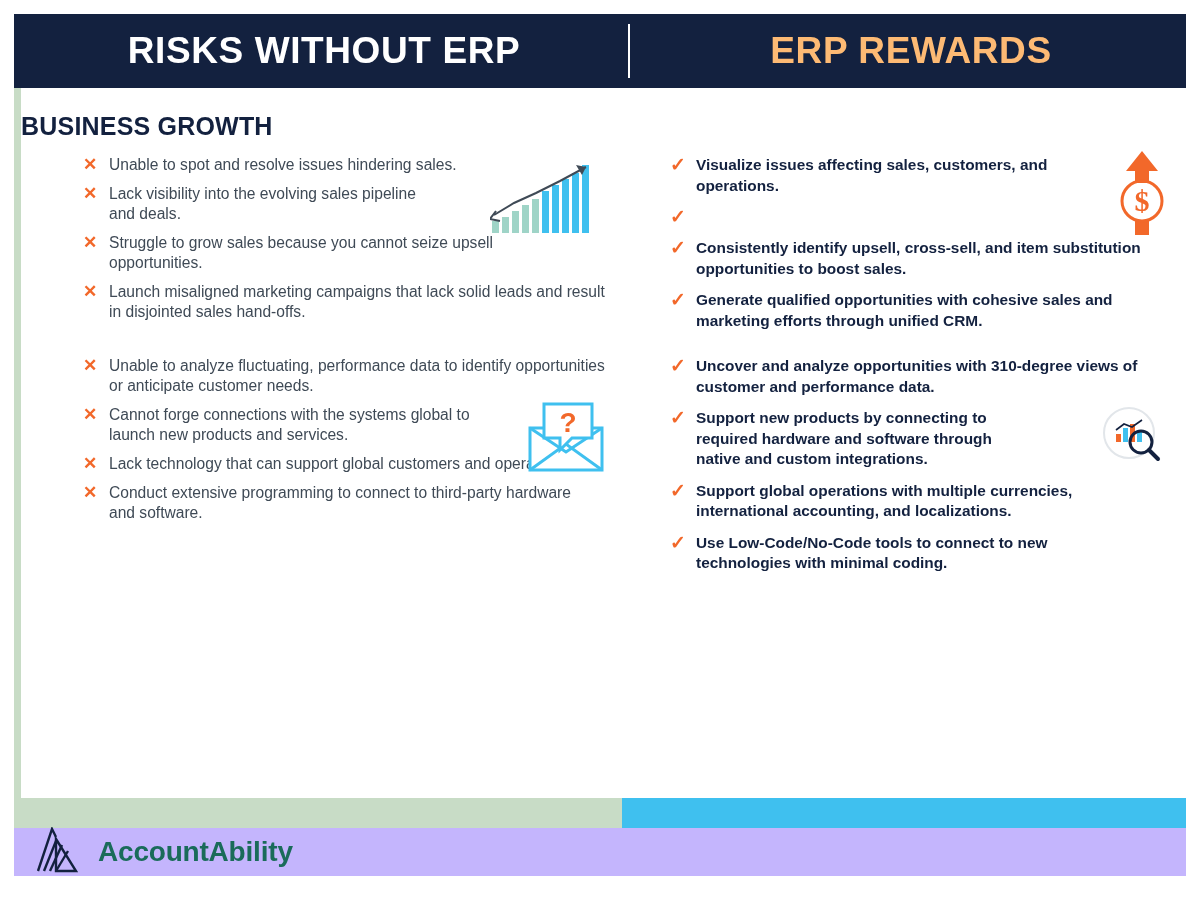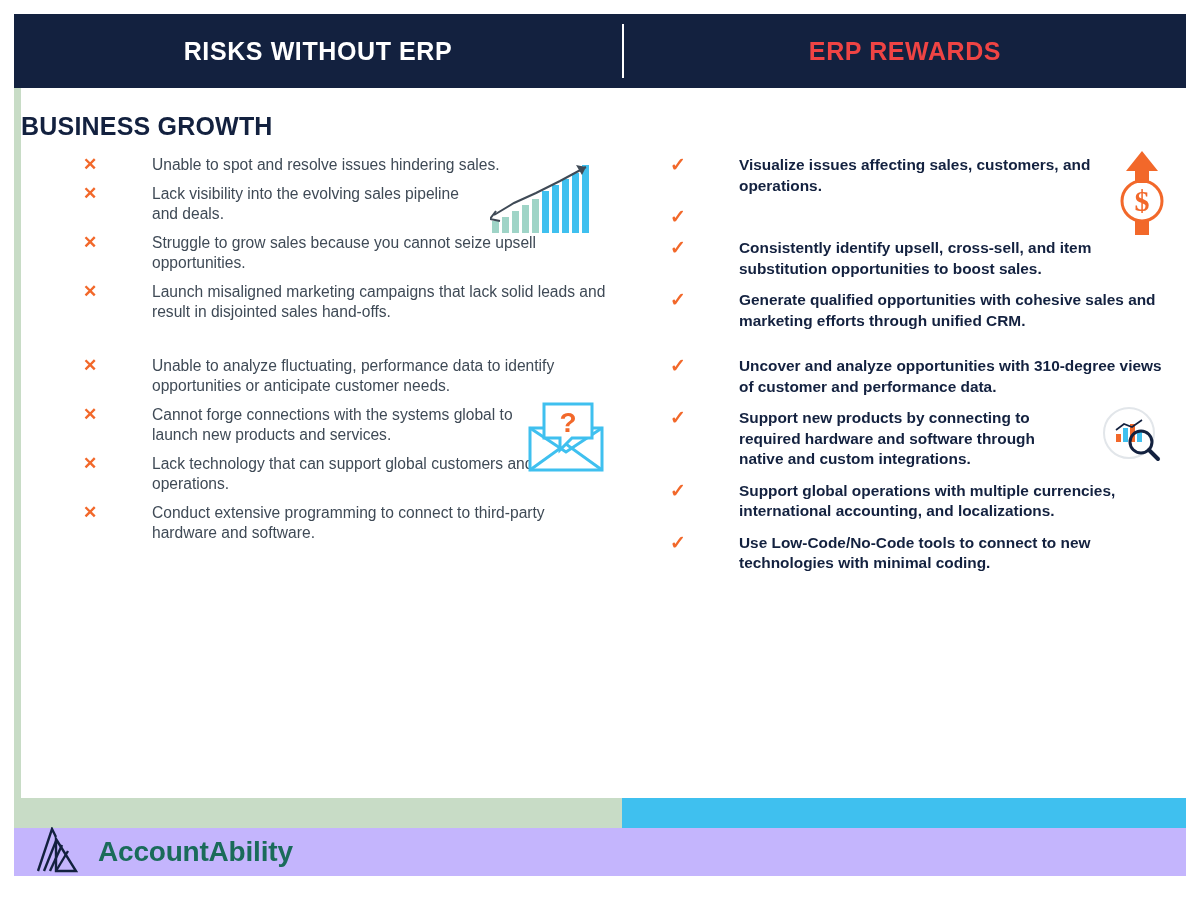--- a/index.html
+++ b/index.html
@@ -28,26 +28,27 @@
     width: 100%;
     height: 74px;
     background: #13213f;
   }
   .header-cell {
     flex: 1 1 0;
     display: flex;
     align-items: center;
     justify-content: center;
     color: #ffffff;
-    font-size: 25px;
+    font-size: 37px;
     font-weight: bold;
     letter-spacing: 0.6px;
+    margin-left: 6px;
   }
   .header-cell.left { flex: 0 0 608px; }
-  .header-cell.right { color: #ef4444; }
+  .header-cell.right { color: #fdba74; }
   .header-divider {
     width: 2px;
     background: #ffffff;
     margin: 10px 0;
   }
 
   
   .body {
     position: relative;
     width: 100%;
@@ -88,21 +89,20 @@
     font-size: 17px;
     line-height: 20px;
     font-weight: bold;
     color: #f2682a;
   }
   .mark.check { color: #f2682a; font-size: 19px; }
   .txt {
     font-size: 15.6px;
     line-height: 20px;
     color: #3f4a56;
-    margin-left: 43px;
   }
   .col.rewards .txt {
     font-weight: bold;
     color: #13213f;
     font-size: 15.4px;
     line-height: 20.5px;
   }
   .col.rewards ul.items li { margin-bottom: 11px; }
 
   

